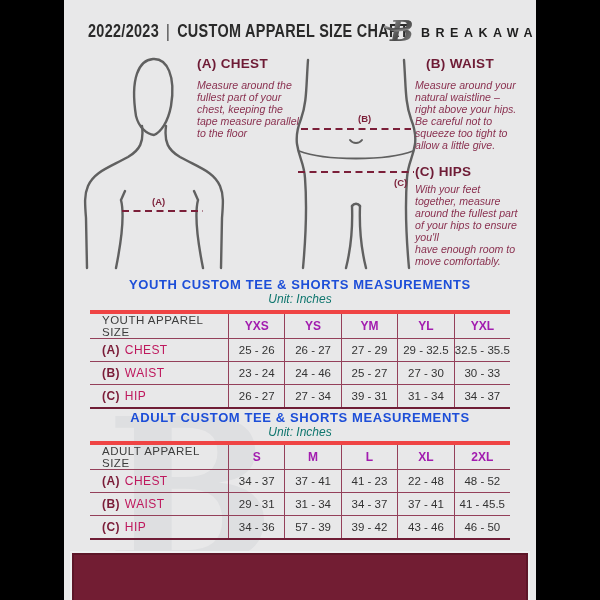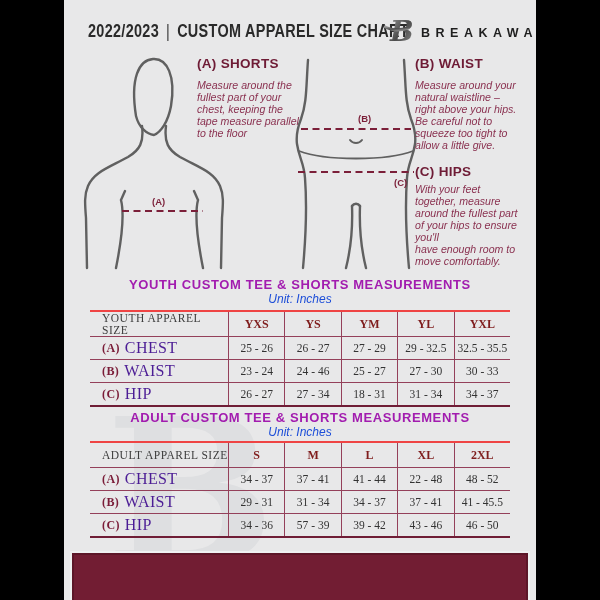--- a/index.html
+++ b/index.html
@@ -22,38 +22,38 @@
          letter-spacing:5.5px;color:#1f1f1f;white-space:nowrap;}
   .logo-svg{position:absolute;left:320px;top:13px;}
 
   
   .sec-head{position:absolute;font-weight:bold;font-size:13.5px;color:#6e1b35;letter-spacing:.3px;}
   .sec-desc{position:absolute;font-style:italic;font-size:10.6px;line-height:12px;
             color:#8a3150;white-space:pre-line;}
 
   
   .tbl-title{position:absolute;left:26px;width:420px;text-align:center;
-             font-weight:bold;font-size:13px;letter-spacing:.6px;color:#a21caf;}
+             font-weight:bold;font-size:13px;letter-spacing:.6px;color:#1d4ed8;}
   .tbl-unit{position:absolute;left:26px;width:420px;text-align:center;
-            font-style:italic;font-size:12px;color:#1d4ed8;}
+            font-style:italic;font-size:12px;color:#0f766e;}
 
   
   .sizetable{position:absolute;left:26px;width:420px;display:grid;
              grid-template-columns:138px repeat(5,1fr);
-             border-top:2px solid #ef4444;border-bottom:2px solid #6f1d36;font-family:Liberation Serif, serif;}
+             border-top:4px solid #ef4444;border-bottom:2px solid #6f1d36;}
   .sizetable>div{height:22px;display:flex;align-items:center;justify-content:center;
                  border-top:1.5px solid #94405a;font-size:11.5px;color:#333;}
   .sizetable>div:nth-child(-n+6){border-top:none;height:24px;}
   .sizetable>div:not(:nth-child(6n+1)){border-left:1.5px solid #94405a;}
-  .sizetable .th{font-weight:bold;font-size:12px;color:#7f1d1d;}
+  .sizetable .th{font-weight:bold;font-size:12px;color:#a21caf;}
   .sizetable .first{justify-content:flex-start;padding-left:12px;font-weight:normal;
                     font-size:11.5px;letter-spacing:.5px;color:#3d3d3d;}
   .sizetable .label-cell{justify-content:flex-start;padding-left:12px;letter-spacing:.4px;}
   .sizetable .key{font-weight:bold;color:#7a1c38;margin-right:5px;font-size:12px;}
-  .sizetable .lbl{color:#4c1d95;font-size:16px;}
+  .sizetable .lbl{color:#be185d;font-size:12px;}
 
   
   .footer-bar{position:absolute;left:8px;top:553px;width:452px;height:47px;
               background:#721d33;border:2px solid #5d1628;outline:2px solid #eff0f1;}
 
   .fig-svg{position:absolute;left:0;top:0;}
   .fig-label{font-family:"Liberation Sans",sans-serif;font-weight:bold;font-size:9.5px;fill:#7b1f39;}
 </style>
 </head>
 <body>
@@ -102,28 +102,28 @@
         <g stroke="#7b1f39" stroke-width="2.2" stroke-dasharray="7 4.5" fill="none">
           <path d="M 122,211 L 203,211"></path>
           <path d="M 301,129 L 411,129"></path>
           <path d="M 298,172 L 414,172"></path>
         </g>
         <text class="fig-label" x="152" y="205">(A)</text>
         <text class="fig-label" x="358" y="122">(B)</text>
         <text class="fig-label" x="394" y="186">(C)</text>
       </svg>
 
-      <div class="sec-head" style="left:133px;top:56px;">(A) SHORTS</div>
+      <div class="sec-head" style="left:133px;top:56px;">(A) CHEST</div>
       <div class="sec-desc" style="left:133px;top:79px;width:135px;">Measure around the
 fullest part of your
 chest, keeping the
 tape measure parallel
 to the floor</div>
 
-      <div class="sec-head" style="left:351px;top:56px;">(B) WAIST</div>
+      <div class="sec-head" style="left:362px;top:56px;">(B) WAIST</div>
       <div class="sec-desc" style="left:351px;top:79px;width:140px;">Measure around your
 natural waistline –
 right above your hips.
 Be careful not to
 squeeze too tight to
 allow a little give.</div>
 
       <div class="sec-head" style="left:351px;top:164px;">(C) HIPS</div>
       <div class="sec-desc" style="left:351px;top:183px;width:145px;">With your feet
 together, measure
@@ -163,21 +163,21 @@
         <div>25 - 27</div>
         <div>27 - 30</div>
         <div>30 - 33</div>
 
         <div class="label-cell">
             <span class="key">(C)</span>
             <span class="lbl">HIP</span>
           </div>
         <div>26 - 27</div>
         <div>27 - 34</div>
-        <div>18 - 31</div>
+        <div>39 - 31</div>
         <div>31 - 34</div>
         <div>34 - 37</div>
       </div>
 
       <div class="tbl-title" style="top:410px;">ADULT CUSTOM TEE &amp; SHORTS MEASUREMENTS</div>
       <div class="tbl-unit" style="top:425px;">Unit: Inches</div>
 
       <div class="sizetable" style="top:441px;">
         <div class="th first">ADULT APPAREL SIZE</div>
         <div class="th">S</div>
@@ -185,21 +185,21 @@
         <div class="th">L</div>
         <div class="th">XL</div>
         <div class="th">2XL</div>
 
         <div class="label-cell">
             <span class="key">(A)</span>
             <span class="lbl">CHEST</span>
           </div>
         <div>34 - 37</div>
         <div>37 - 41</div>
-        <div>41 - 44</div>
+        <div>41 - 23</div>
         <div>22 - 48</div>
         <div>48 - 52</div>
 
         <div class="label-cell">
             <span class="key">(B)</span>
             <span class="lbl">WAIST</span>
           </div>
         <div>29 - 31</div>
         <div>31 - 34</div>
         <div>34 - 37</div>

